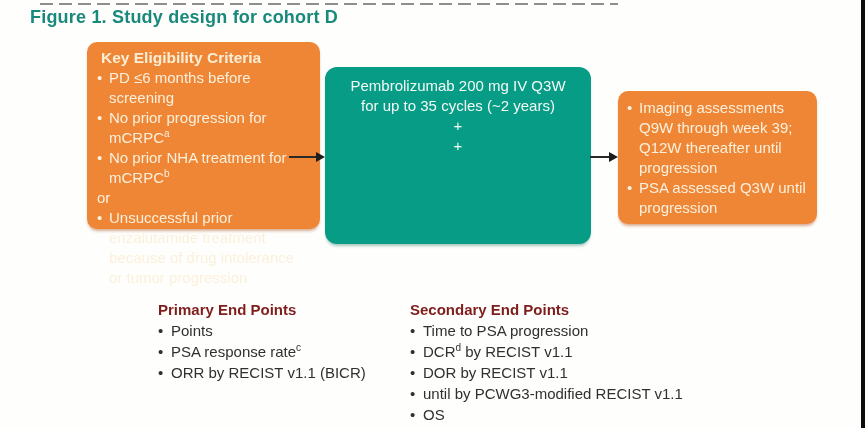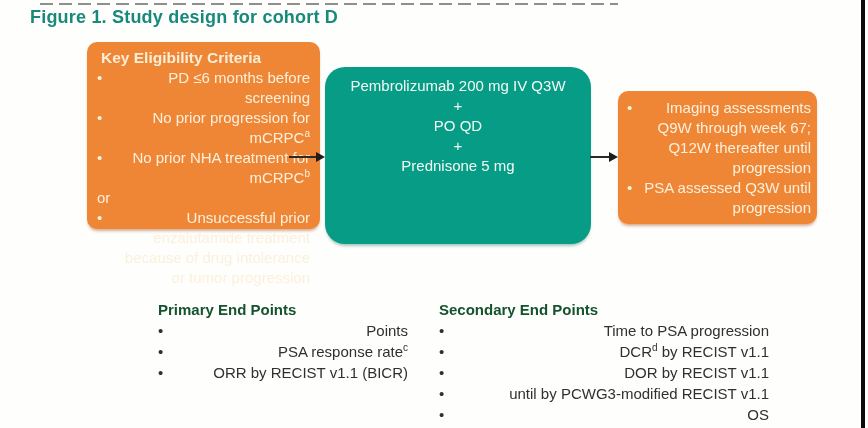--- a/index.html
+++ b/index.html
@@ -19,34 +19,34 @@
     letter-spacing:.2px;
   }
 
   
   .box{position:absolute;box-sizing:border-box;}
   .box-orange{
     background:#ef8636;border-radius:10px;color:#fbf0dc;
     box-shadow:0 3px 3px -1px rgba(170,75,20,.45);
   }
   .box-teal{
-    background:#079c85;border-radius:20px;color:#f3faf6;
+    background:#079c85;border-radius:12px;color:#f3faf6;
     box-shadow:0 3px 3px -1px rgba(0,90,75,.35);
   }
   #eligibility-box{left:57px;top:42px;width:233px;height:187px;padding:6px 10px 6px 10px;
     font-size:15px;line-height:20px;margin-left:30px;}
   #eligibility-box .box-header{font-weight:bold;font-size:15.5px;color:#faeed6;margin-left:4px;}
   #treatment-box{left:325px;top:67px;width:266px;height:177px;padding:9px 8px 6px 8px;
     font-size:15px;line-height:20px;text-align:center;}
   #assessment-box{left:618px;top:91px;width:199px;height:133px;padding:7px 6px 6px 9px;
     font-size:15px;line-height:20px;}
 
   .brow{display:flex;}
   .bmark{width:12px;flex:0 0 12px;}
-  .btext{flex:1;text-align:right;}
+  .btext{flex:1;}
   .or-row{text-align:left;padding-right:46px;}
 
   sup.sp{font-size:10px;line-height:0;vertical-align:super;}
 
   
   .flow-arrow{position:absolute;height:10px;}
   .flow-arrow .shaft{position:absolute;top:4px;left:0;height:2px;background:#2a2a2a;}
   .flow-arrow .head{
     position:absolute;top:0;width:0;height:0;
     border-top:5px solid transparent;border-bottom:5px solid transparent;
@@ -54,23 +54,23 @@
   }
   #flow-arrow-1{left:289px;top:152px;width:36px;}
   #flow-arrow-1 .shaft{width:28px;}
   #flow-arrow-1 .head{left:27px;}
   #flow-arrow-2{left:590px;top:152px;width:28px;}
   #flow-arrow-2 .shaft{width:20px;}
   #flow-arrow-2 .head{left:19px;}
 
   
   .endpoints{position:absolute;font-size:15px;line-height:21px;color:#303030;}
-  .endpoints .ep-header{font-weight:bold;color:#14532d;}
+  .endpoints .ep-header{font-weight:bold;color:#7f1d1d;}
   #primary-endpoints{left:158px;top:299px;width:250px;}
-  #secondary-endpoints{left:410px;top:299px;width:330px;margin-left:29px;}
+  #secondary-endpoints{left:410px;top:299px;width:330px;}
   .ep-row .bmark{width:13px;flex:0 0 13px;}
 </style>
 </head>
 <body>
 
 <div id="stage">
 
   <div class="artifact-top"></div>
   <div class="artifact-right"></div>
 
@@ -97,35 +97,34 @@
     </div>
   </div>
 
   <div id="flow-arrow-1" class="flow-arrow">
     <div class="shaft"></div>
     <div class="head"></div>
   </div>
 
   <div id="treatment-box" class="box box-teal">
     <div>Pembrolizumab 200 mg IV Q3W</div>
+    <div>for up to 35 cycles (~2 years)</div>
     <div>+</div>
-    <div>PO QD</div>
     <div>+</div>
-    <div>Prednisone 5 mg</div>
   </div>
 
   <div id="flow-arrow-2" class="flow-arrow">
     <div class="shaft"></div>
     <div class="head"></div>
   </div>
 
   <div id="assessment-box" class="box box-orange">
     <div class="brow">
       <span class="bmark">•</span>
-      <span class="btext">Imaging assessments Q9W through week 67; Q12W thereafter until progression</span>
+      <span class="btext">Imaging assessments Q9W through week 39; Q12W thereafter until progression</span>
     </div>
     <div class="brow">
       <span class="bmark">•</span>
       <span class="btext">PSA assessed Q3W until progression</span>
     </div>
   </div>
 
   <div id="primary-endpoints" class="endpoints">
     <div class="ep-header">Primary End Points</div>
     <div class="brow ep-row">

